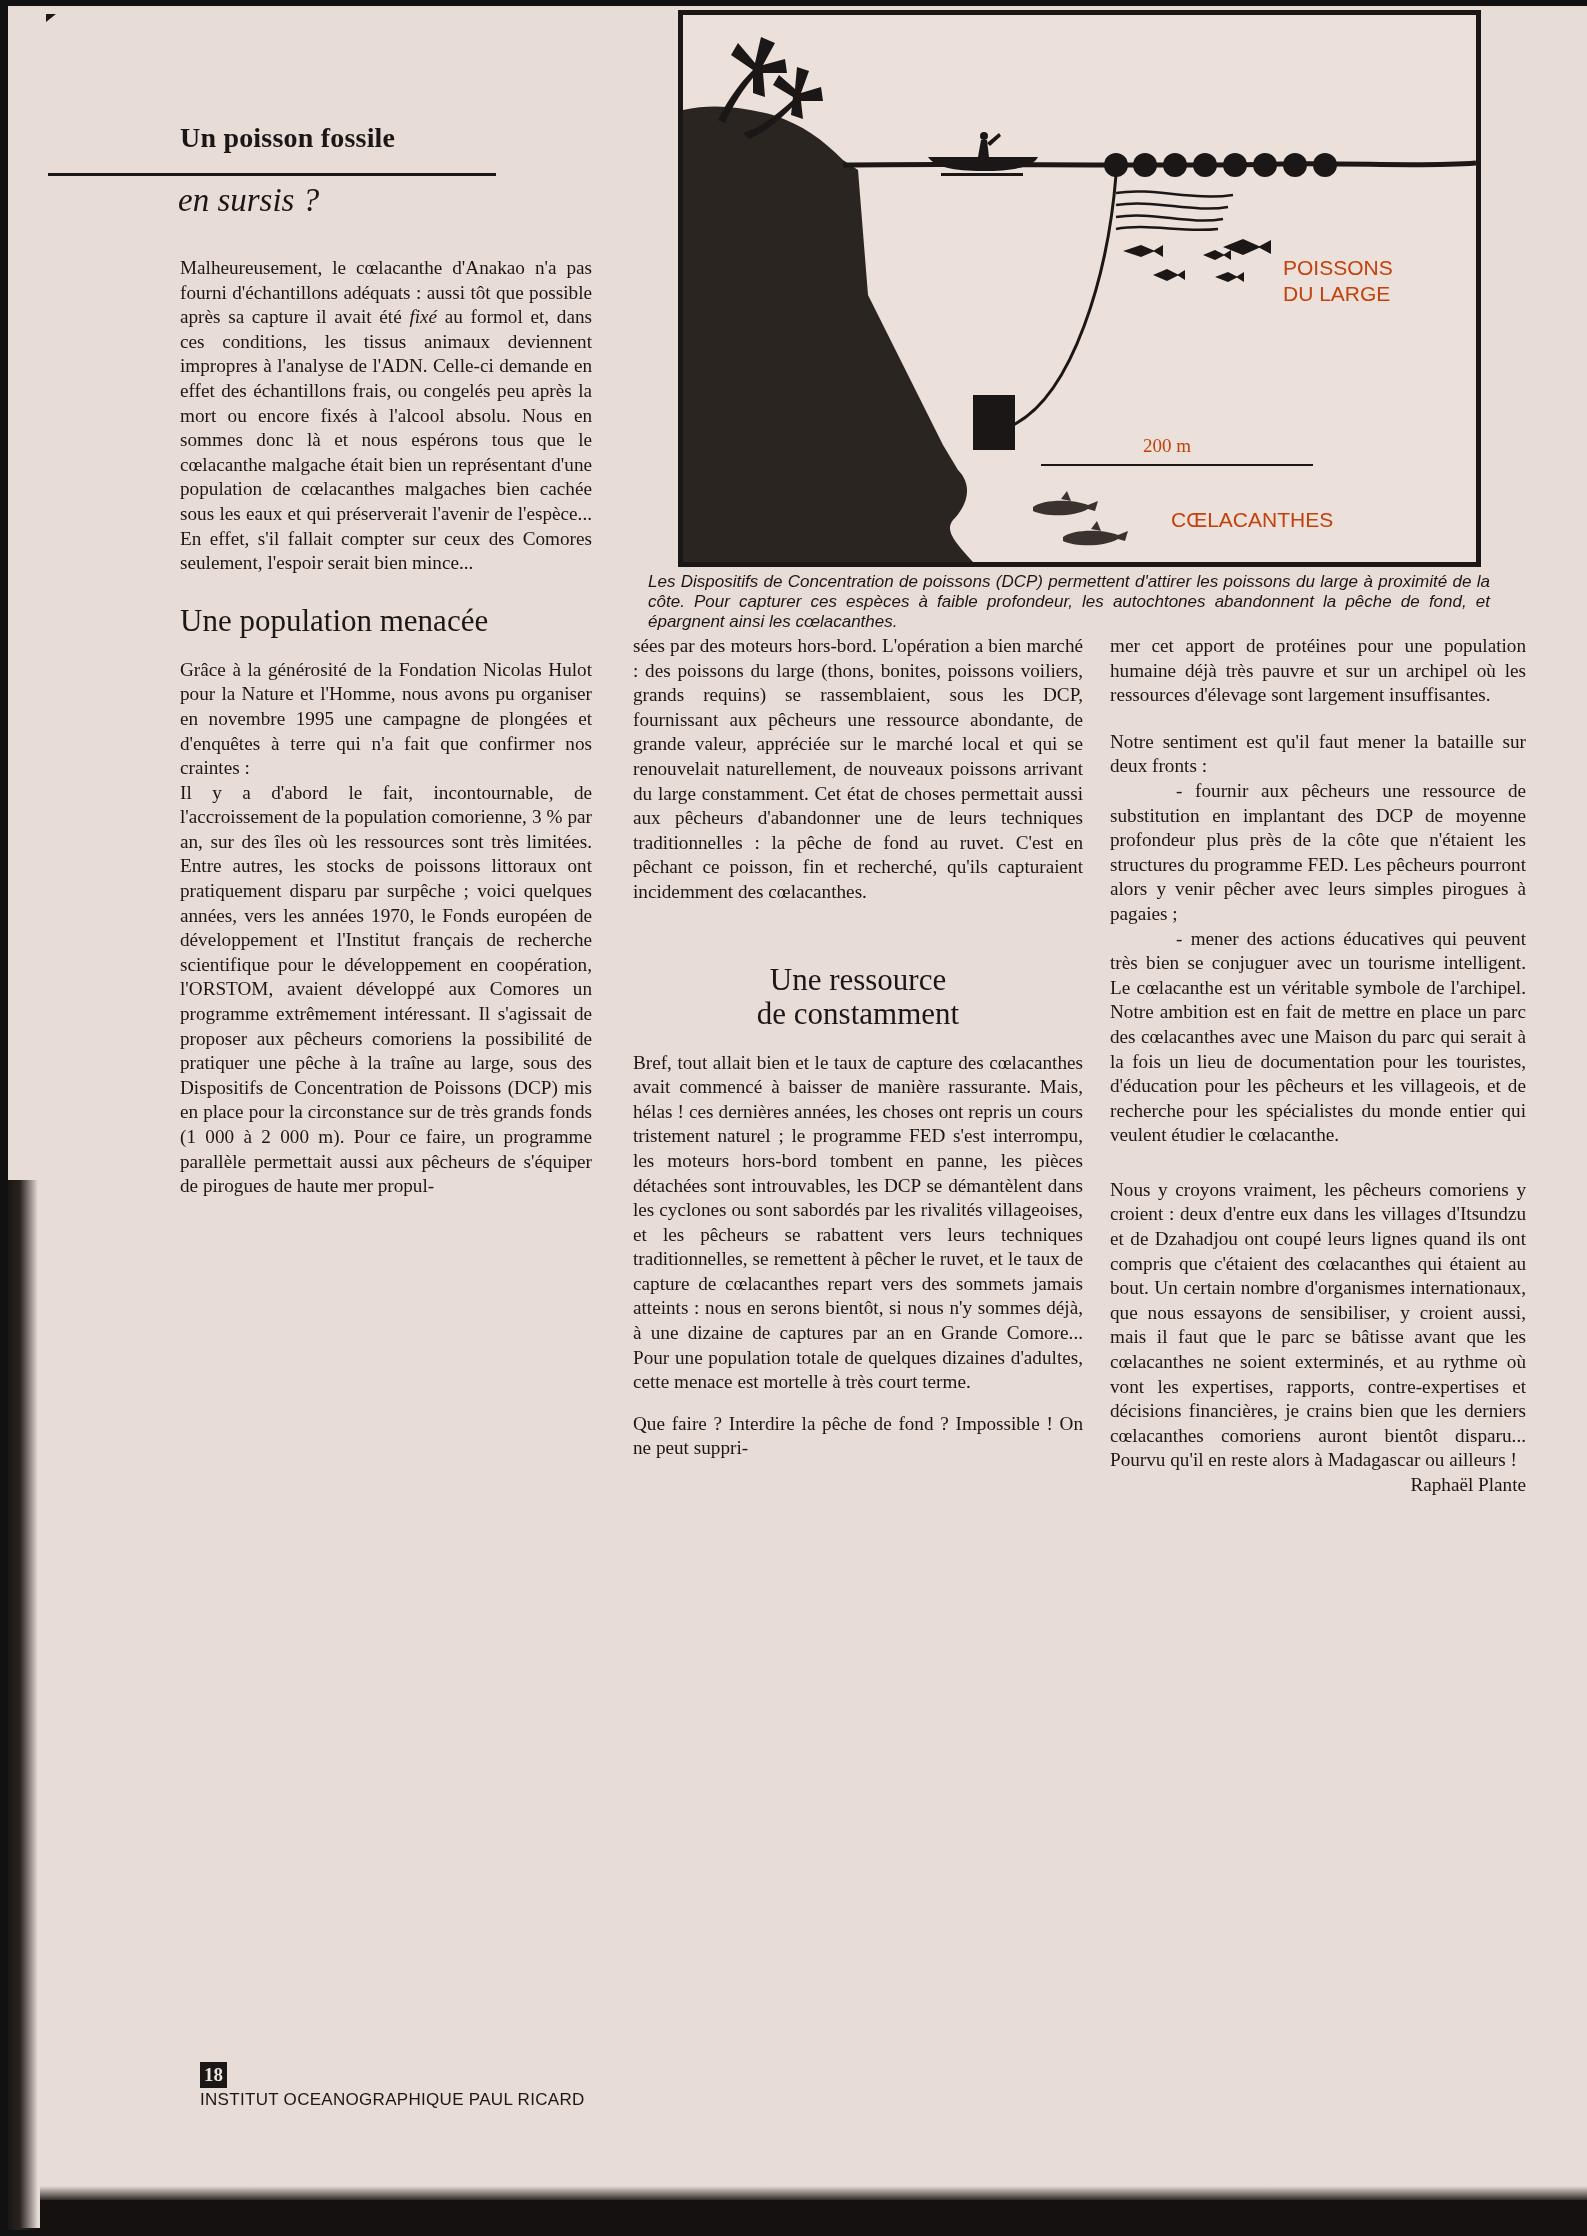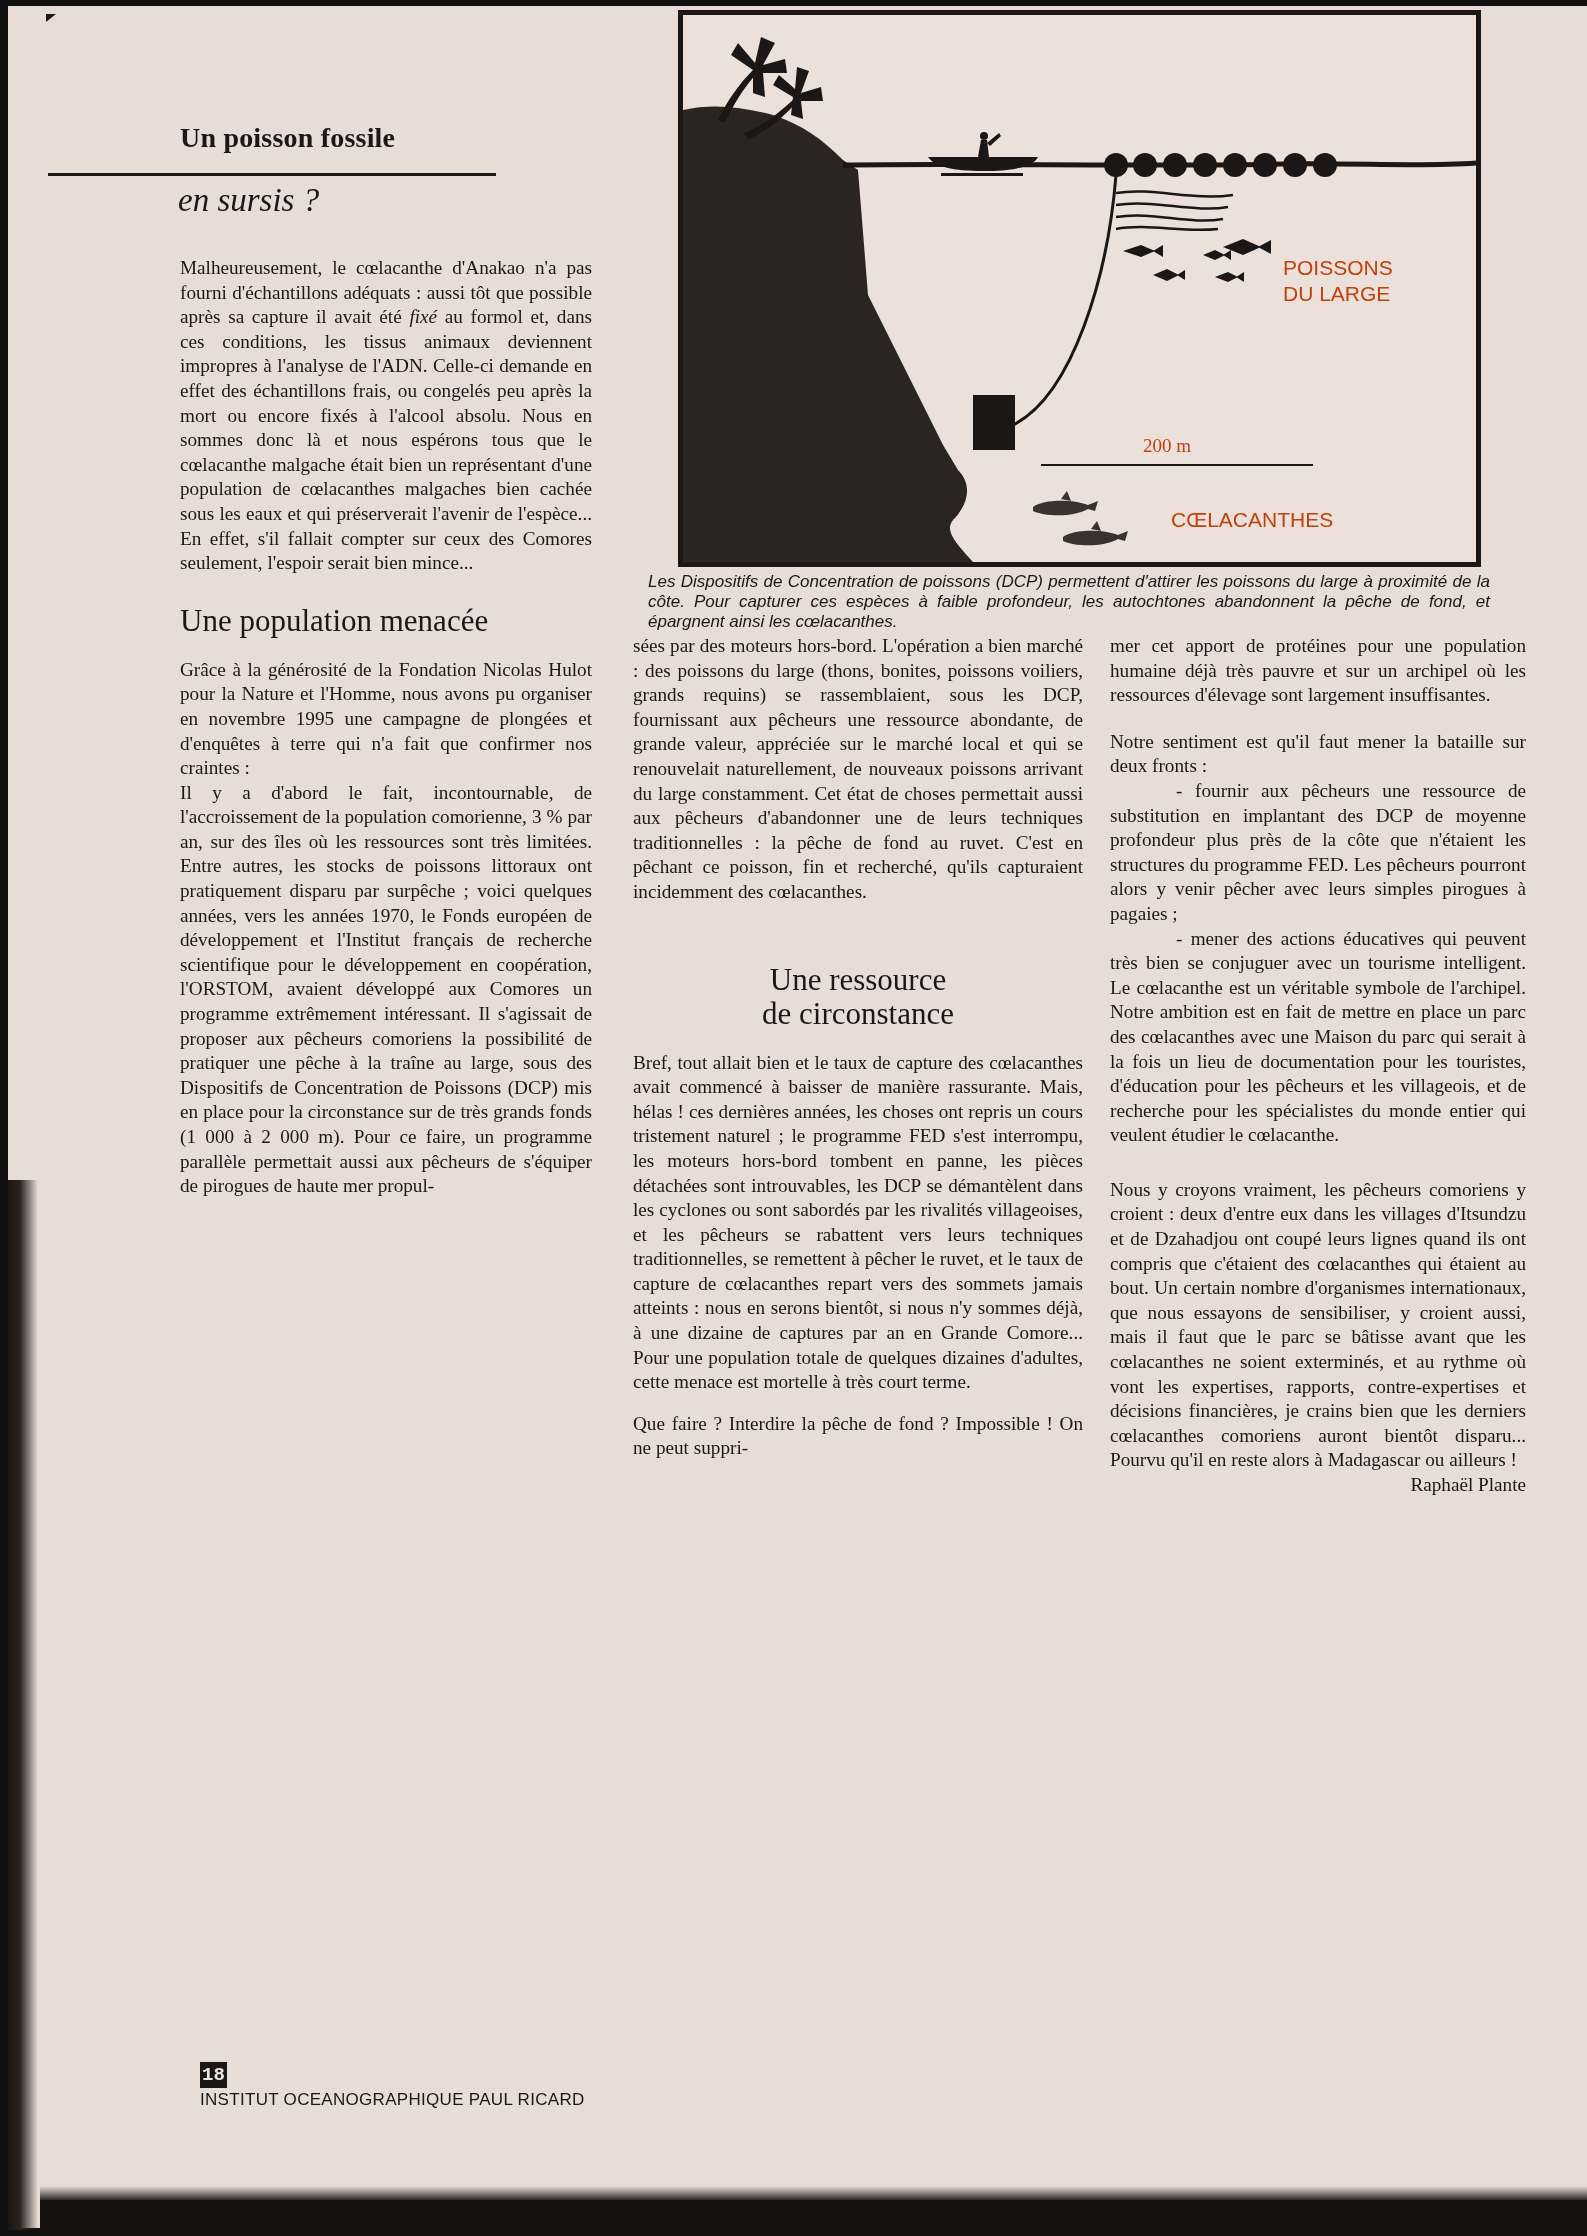--- a/index.html
+++ b/index.html
@@ -64,21 +64,21 @@
     position:absolute; font-family:"Liberation Sans", sans-serif; font-size:21px;
     line-height:26px; color:#c2410c;
   }
   .caption {
     position:absolute; left:648px; top:572px; width:842px;
     font-family:"Liberation Sans", sans-serif; font-style:italic;
     font-size:17px; line-height:20px; text-align:justify;
   }
   .footer-num {
     position:absolute; left:200px; top:2062px; width:27px; height:26px;
-    background:#1b1716; color:#efe6e0; font-family:Liberation Mono, monospace;
+    background:#1b1716; color:#efe6e0; font-family:Liberation Serif, serif;
     font-weight:bold; font-size:19px; line-height:26px; text-align:center;
   }
   .footer-text {
     position:absolute; left:200px; top:2090px;
     font-family:"Liberation Sans", sans-serif; font-size:17px; letter-spacing:0.3px;
   }
 </style>
 </head>
 <body>
 
@@ -169,21 +169,21 @@
   </div>
   <div class="fig-label" style="left:460px;top:418px;font-family:'Liberation Serif',serif;font-size:19px;">200 m</div>
   <div class="fig-label" style="left:488px;top:492px;">CŒLACANTHES</div>
 </div>
 <div class="caption">Les Dispositifs de Concentration de poissons (DCP) permettent d'attirer les poissons du large à proximité de la côte. Pour capturer ces espèces à faible profondeur, les autochtones abandonnent la pêche de fond, et épargnent ainsi les cœlacanthes.</div>
 
 <div class="col col2">
   <p>sées par des moteurs hors-bord. L'opération a bien marché : des poissons du large (thons, bonites, poissons voiliers, grands requins) se rassemblaient, sous les DCP, fournissant aux pêcheurs une ressource abondante, de grande valeur, appréciée sur le marché local et qui se renouvelait naturellement, de nouveaux poissons arrivant du large constamment. Cet état de choses permettait aussi aux pêcheurs d'abandonner une de leurs techniques traditionnelles : la pêche de fond au ruvet. C'est en pêchant ce poisson, fin et recherché, qu'ils capturaient incidemment des cœlacanthes.</p>
   <div class="h2 h2-center" style="margin-top:58px;">
     <div>Une ressource</div>
-    <div>de circonstance</div>
+    <div>de constamment</div>
   </div>
   <p>Bref, tout allait bien et le taux de capture des cœlacanthes avait commencé à baisser de manière rassurante. Mais, hélas ! ces dernières années, les choses ont repris un cours tristement naturel ; le programme FED s'est interrompu, les moteurs hors-bord tombent en panne, les pièces détachées sont introuvables, les DCP se démantèlent dans les cyclones ou sont sabordés par les rivalités villageoises, et les pêcheurs se rabattent vers leurs techniques traditionnelles, se remettent à pêcher le ruvet, et le taux de capture de cœlacanthes repart vers des sommets jamais atteints : nous en serons bientôt, si nous n'y sommes déjà, à une dizaine de captures par an en Grande Comore... Pour une population totale de quelques dizaines d'adultes, cette menace est mortelle à très court terme.</p>
   <p>Que faire ? Interdire la pêche de fond ? Impossible ! On ne peut suppri-</p>
 </div>
 
 <div class="col col3">
   <p style="margin-bottom:22px;">mer cet apport de protéines pour une population humaine déjà très pauvre et sur un archipel où les ressources d'élevage sont largement insuffisantes.</p>
   <p class="tight">Notre sentiment est qu'il faut mener la bataille sur deux fronts :</p>
   <p class="indent">- fournir aux pêcheurs une ressource de substitution en implantant des DCP de moyenne profondeur plus près de la côte que n'étaient les structures du programme FED. Les pêcheurs pourront alors y venir pêcher avec leurs simples pirogues à pagaies ;</p>
   <p class="indent" style="margin-bottom:30px;">- mener des actions éducatives qui peuvent très bien se conjuguer avec un tourisme intelligent. Le cœlacanthe est un véritable symbole de l'archipel. Notre ambition est en fait de mettre en place un parc des cœlacanthes avec une Maison du parc qui serait à la fois un lieu de documentation pour les touristes, d'éducation pour les pêcheurs et les villageois, et de recherche pour les spécialistes du monde entier qui veulent étudier le cœlacanthe.</p>

